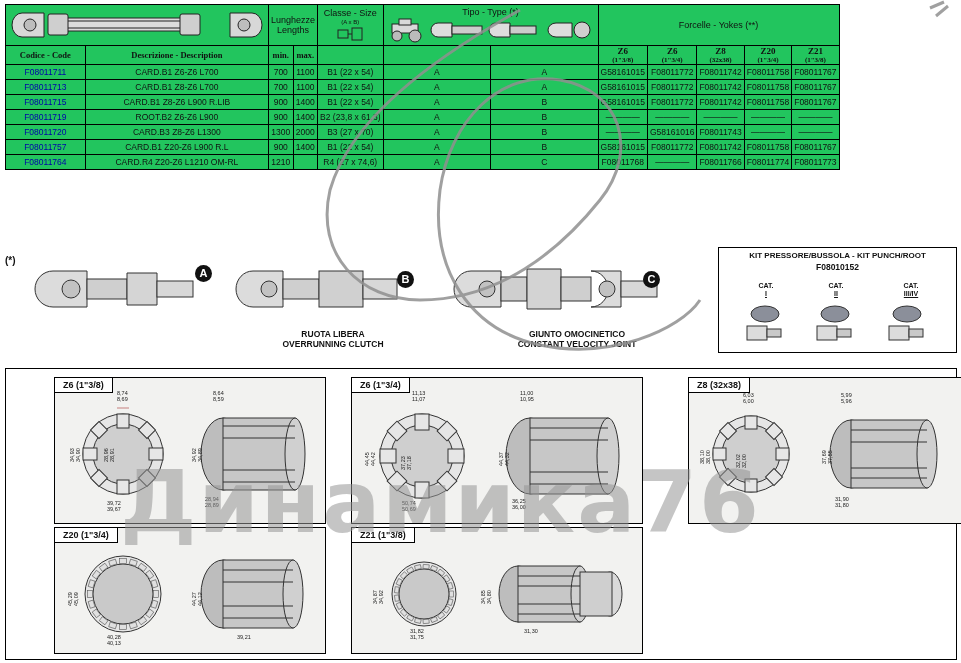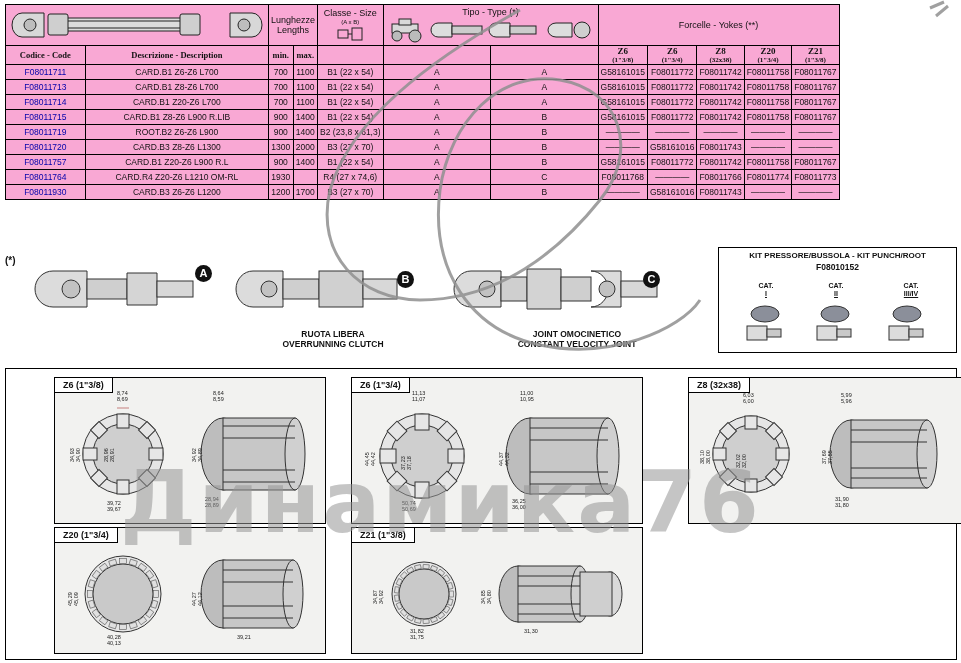--- a/index.html
+++ b/index.html
@@ -11,21 +11,21 @@
     position:relative;
     overflow:hidden;
   }
   .page{position:absolute;left:0;top:0;width:961px;height:663px;}
 
   
   table.cat{
     position:absolute;left:5px;top:4px;width:800px;
     border-collapse:collapse;
     font-size:8.5px;
-    background:#f9a8d4;
+    background:#22c55e;
   }
   table.cat td,table.cat th{
     border:1px solid #000;
     padding:0 2px;
     text-align:center;
     vertical-align:middle;
     height:14px;
     font-weight:normal;
     white-space:nowrap;
   }
@@ -206,34 +206,20 @@
           <td>B1 (22 x 54)</td>
           <td>A</td>
           <td>A</td>
           <td>G58161015</td>
           <td>F08011772</td>
           <td>F08011742</td>
           <td>F08011758</td>
           <td>F08011767</td>
         </tr>
         <tr>
-          <td class="code">F08011714</td>
-          <td class="desc">CARD.B1 Z20-Z6 L700</td>
-          <td>700</td>
-          <td>1100</td>
-          <td>B1 (22 x 54)</td>
-          <td>A</td>
-          <td>A</td>
-          <td>G58161015</td>
-          <td>F08011772</td>
-          <td>F08011742</td>
-          <td>F08011758</td>
-          <td>F08011767</td>
-        </tr>
-        <tr>
           <td class="code">F08011715</td>
           <td class="desc">CARD.B1 Z8-Z6 L900 R.LIB</td>
           <td>900</td>
           <td>1400</td>
           <td>B1 (22 x 54)</td>
           <td>A</td>
           <td>B</td>
           <td>G58161015</td>
           <td>F08011772</td>
           <td>F08011742</td>
@@ -278,44 +264,30 @@
           <td>B</td>
           <td>G58161015</td>
           <td>F08011772</td>
           <td>F08011742</td>
           <td>F08011758</td>
           <td>F08011767</td>
         </tr>
         <tr>
           <td class="code">F08011764</td>
           <td class="desc">CARD.R4 Z20-Z6 L1210 OM-RL</td>
-          <td>1930</td>
+          <td>1210</td>
           <td></td>
           <td>R4 (27 x 74,6)</td>
           <td>A</td>
           <td>C</td>
           <td>F08011768</td>
           <td>————</td>
           <td>F08011766</td>
           <td>F08011774</td>
           <td>F08011773</td>
-        </tr>
-        <tr>
-          <td class="code">F08011930</td>
-          <td class="desc">CARD.B3 Z6-Z6 L1200</td>
-          <td>1200</td>
-          <td>1700</td>
-          <td>B3 (27 x 70)</td>
-          <td>A</td>
-          <td>B</td>
-          <td>————</td>
-          <td>G58161016</td>
-          <td>F08011743</td>
-          <td>————</td>
-          <td>————</td>
         </tr>
       </tbody>
   </table>
 
   <div class="legend">
     <div class="star">(*)</div>
 
     <svg width="700" height="80" viewBox="0 0 700 80" style="position:absolute;left:18px;top:2px">
       <g stroke="#333" stroke-width="1" fill="#e3e3e3">
 
@@ -344,21 +316,21 @@
 
     <div class="badge" style="left:190px;top:18px">A</div>
     <div class="badge" style="left:392px;top:24px">B</div>
     <div class="badge" style="left:638px;top:24px">C</div>
 
     <div class="item" style="left:228px;top:82px;width:200px">
       <div>RUOTA LIBERA</div>
       <div>OVERRUNNING CLUTCH</div>
     </div>
     <div class="item" style="left:452px;top:82px;width:240px">
-      <div>JOINT OMOCINETICO</div>
+      <div>GIUNTO OMOCINETICO</div>
       <div>CONSTANT VELOCITY JOINT</div>
     </div>
   </div>
 
   <div class="kitbox">
     <div class="kt">KIT PRESSORE/BUSSOLA - KIT PUNCH/ROOT</div>
     <div class="kc">F08010152</div>
 
     <div class="cat-lab" style="left:22px;top:34px;width:50px">
       <span>CAT.</span><br><span style="text-decoration:underline">I</span>

